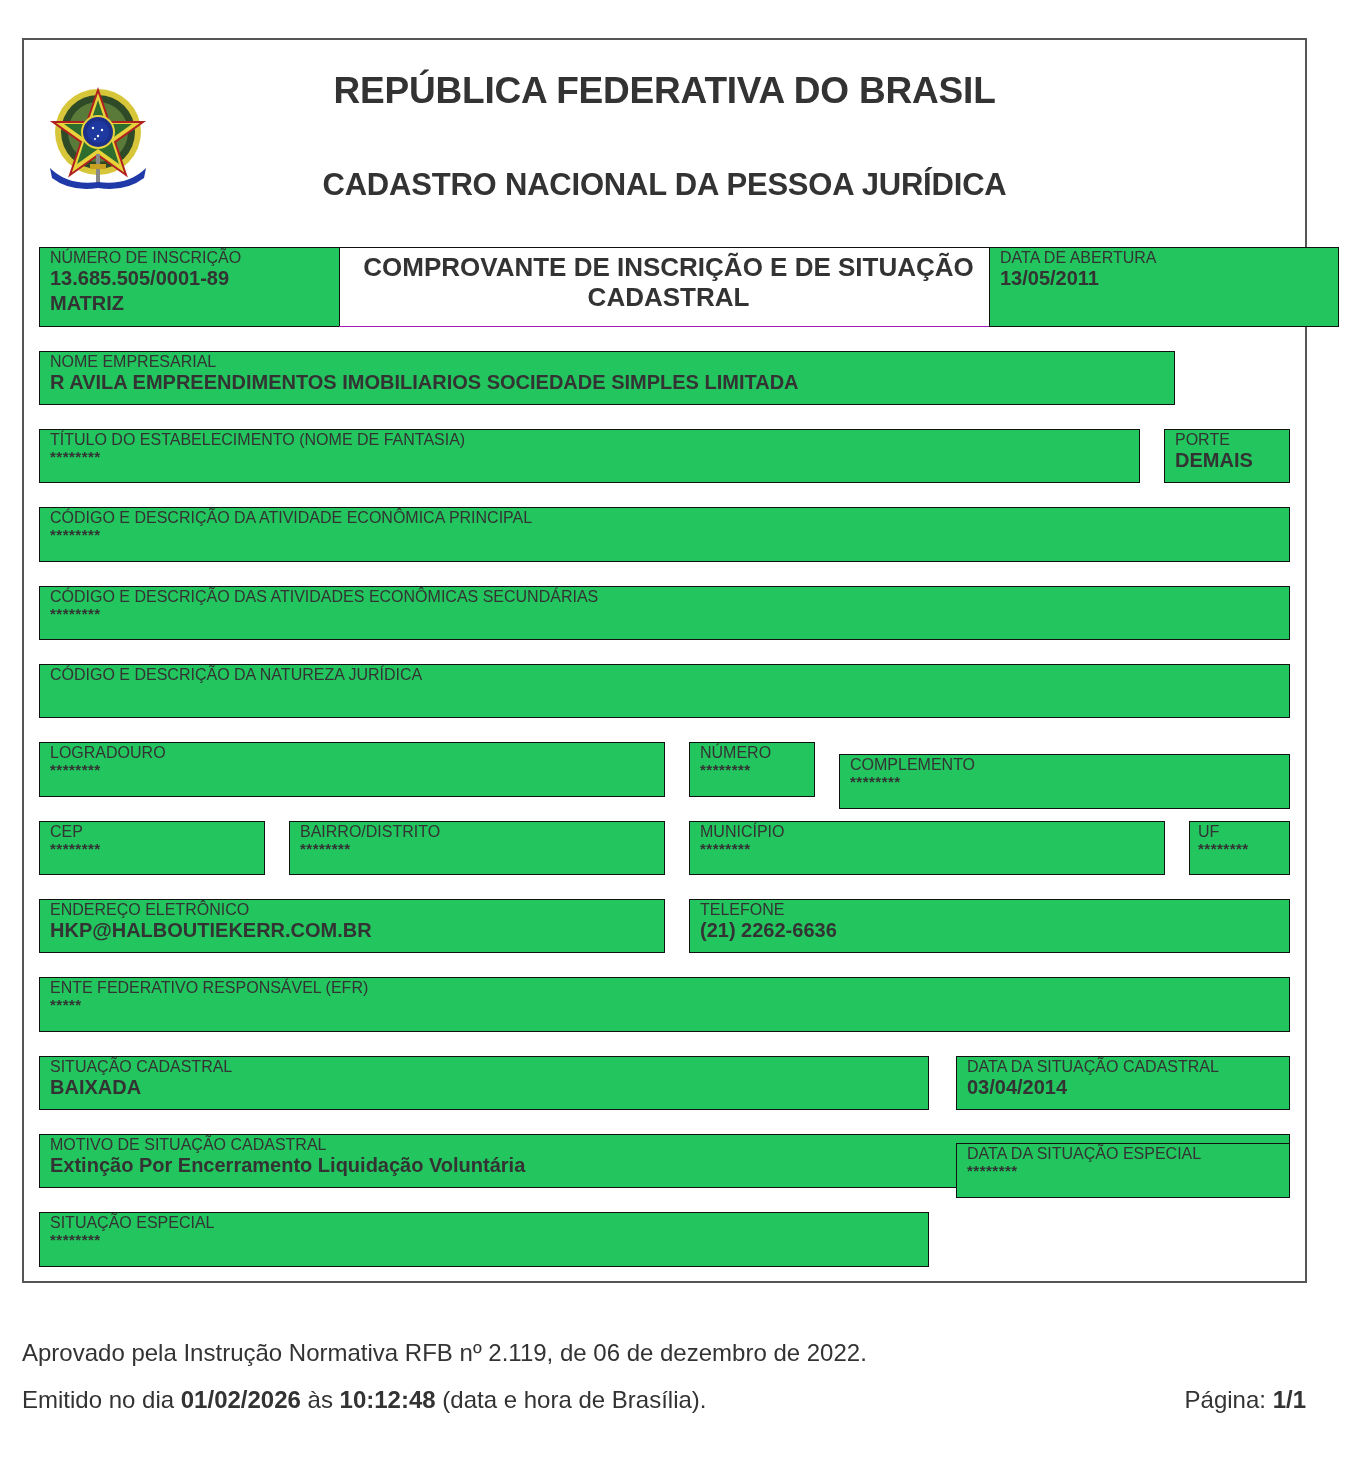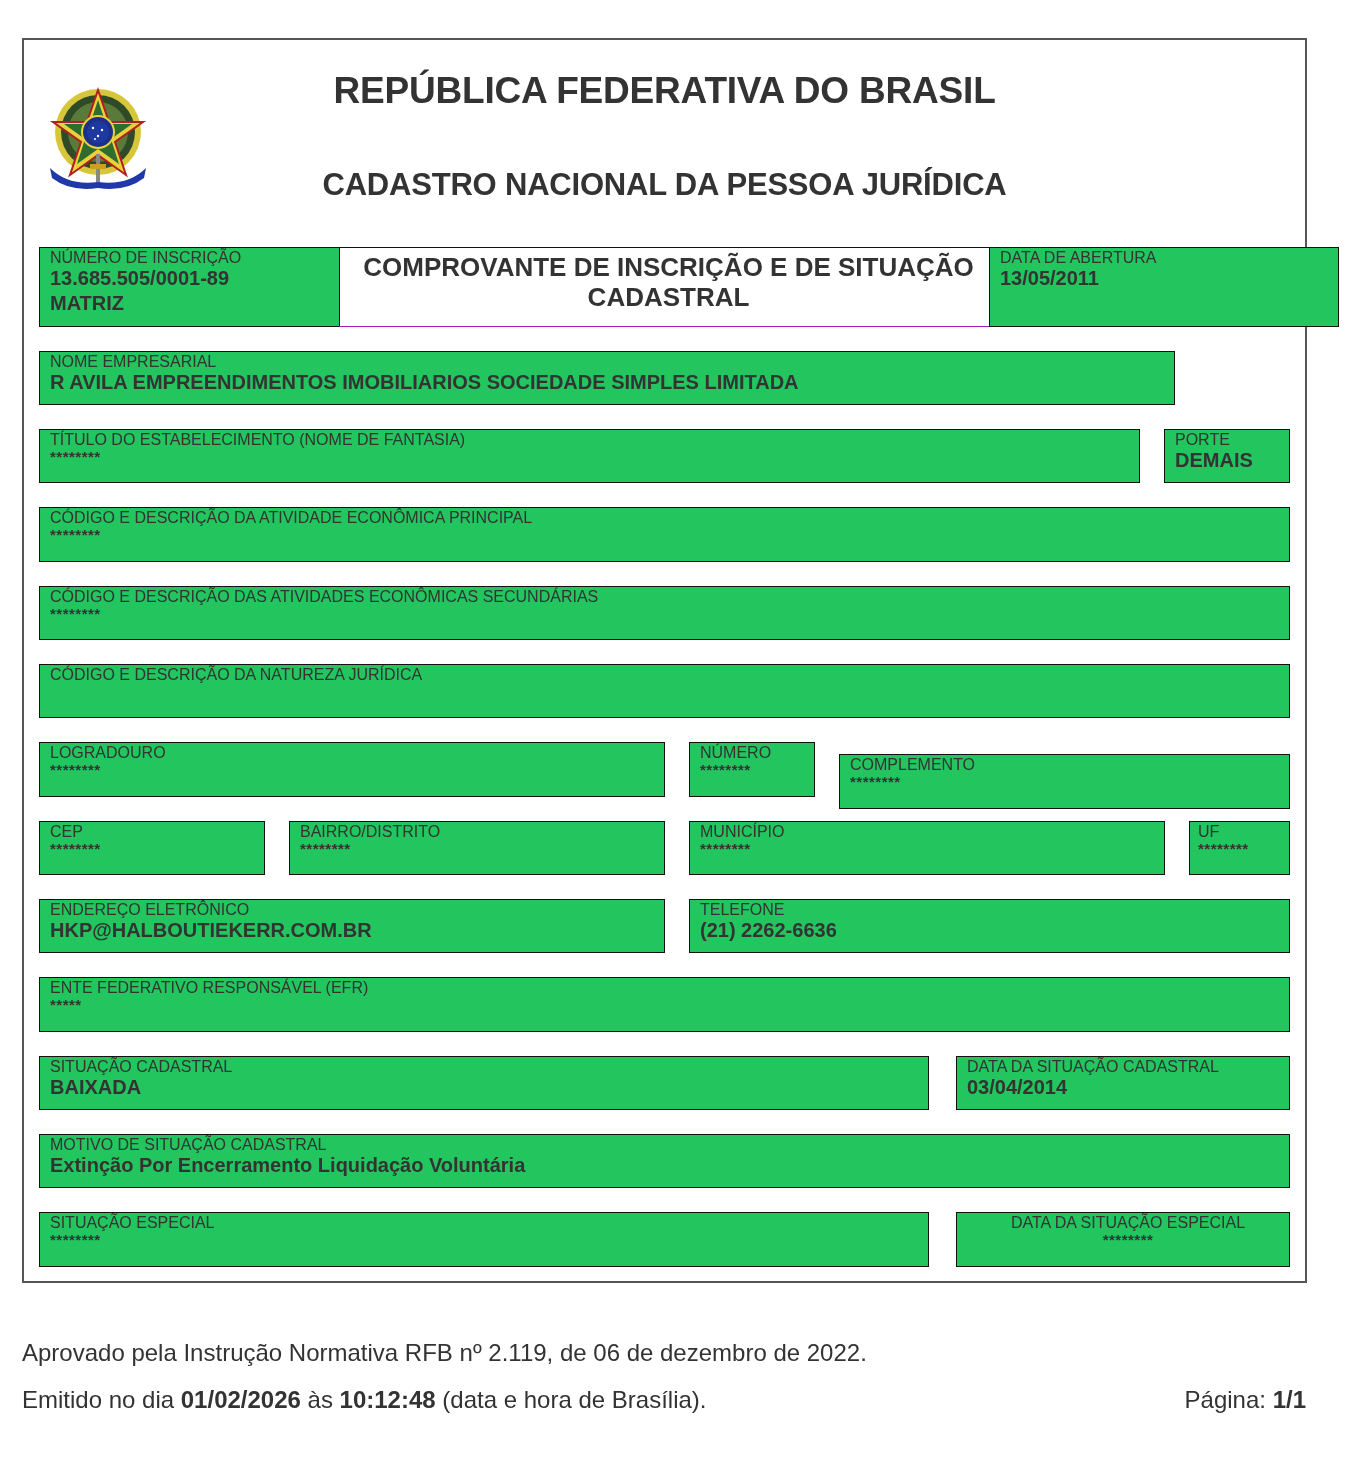--- a/index.html
+++ b/index.html
@@ -165,20 +165,20 @@
 
 <div class="box" style="left:39px; top:1134px; width:1251px; height:54px;">
   <span class="lbl">MOTIVO DE SITUAÇÃO CADASTRAL</span>
   <span class="val">Extinção Por Encerramento Liquidação Voluntária</span>
 </div>
 
 <div class="box" style="left:39px; top:1212px; width:890px; height:55px;">
   <span class="lbl">SITUAÇÃO ESPECIAL</span>
   <span class="mask">********</span>
 </div>
-<div class="box" style="left:956px; top:1212px; width:334px; height:55px;text-align:center;">
+<div class="box" style="left:956px; top:1143px; width:334px; height:55px;">
   <span class="lbl">DATA DA SITUAÇÃO ESPECIAL</span>
   <span class="mask">********</span>
 </div>
 
 <div class="footer" style="top:1339px;">Aprovado pela Instrução Normativa RFB nº 2.119, de 06 de dezembro de 2022.</div>
 <div class="footer" style="top:1386px;"><span>Emitido no dia </span><b>01/02/2026</b><span> às </span><b>10:12:48</b><span> (data e hora de Brasília).</span></div>
 <div class="page" style="top:1386px;"><span>Página: </span><b>1/1</b></div>
 
 </body></html>

